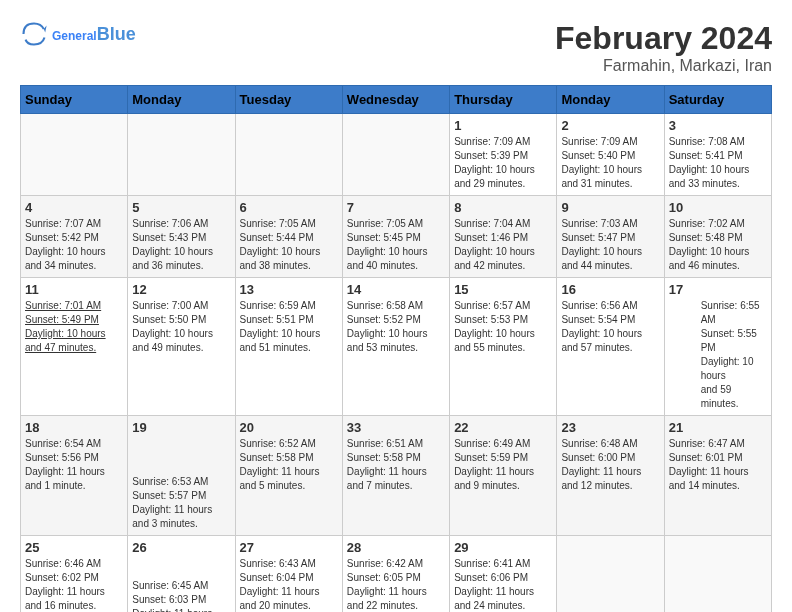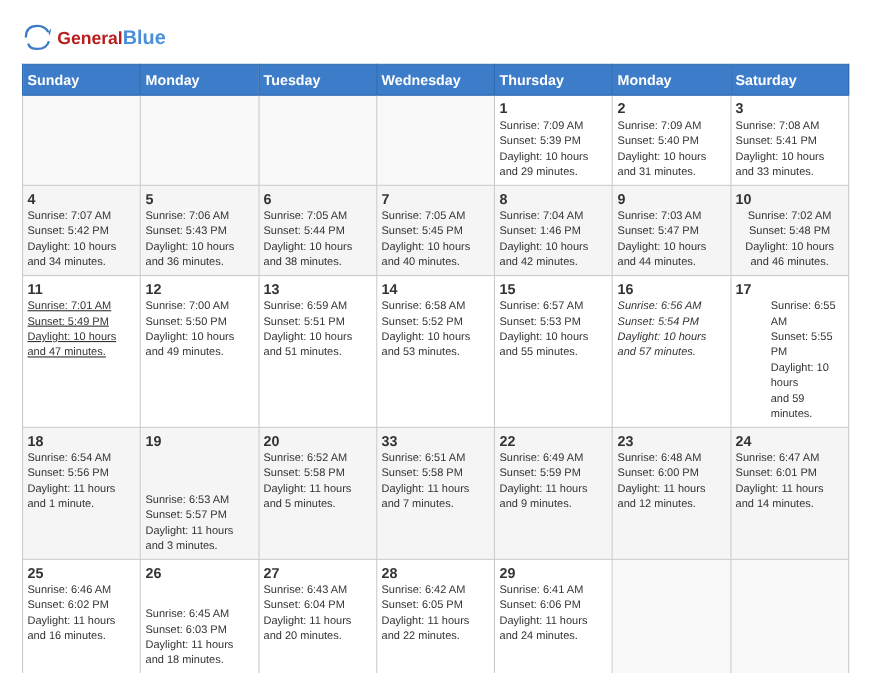--- a/index.html
+++ b/index.html
@@ -37,21 +37,21 @@
       font-size: 16px;
       color: #555;
     }
     table {
       width: 100%;
       border-collapse: collapse;
       font-size: 11px;
     }
     thead tr th {
       background-color: #3d7cc9;
-      color: #ffffff;
+      color: #000000;
       padding: 6px 4px;
       text-align: left;
       font-size: 13px;
       border: 1px solid #2e6ab0;
     }
     tbody tr td {
       border: 1px solid #ccc;
       vertical-align: top;
       padding: 4px;
       height: 80px;
@@ -83,22 +83,26 @@
 <body>
 
 <div class="header">
   <div class="logo">
     <svg class="logo-icon" viewBox="0 0 40 40">
       <path d="M5 20 Q5 5 20 5 Q30 5 34 13" stroke="#3d7cc9" stroke-width="3" fill="none"></path>
       <path d="M34 13 L38 8 L36 18 Z" fill="#3d7cc9"></path>
       <path d="M8 28 Q10 35 20 35 Q32 35 35 25" stroke="#3d7cc9" stroke-width="3" fill="none"></path>
     </svg>
     <div>
-      <span style="font-size:16px;font-weight:bold;color:#b91c1c;">General</span><span style="font-size:18px;font-weight:bold;color:#4a90d9;">Blue</span>
+      <span style="font-size:12px;font-weight:bold;color:#3b82f6;">General</span><span style="font-size:18px;font-weight:bold;color:#4a90d9;">Blue</span>
     </div>
+  </div>
+  <div class="title-block">
+    <div class="month-year">February 2024</div>
+    <div class="location">Farmahin, Markazi, Iran</div>
   </div>
 </div>
 
 <table>
   <thead>
     <tr>
     <th>Sunday</th>
         <th>Monday</th>
         <th>Tuesday</th>
         <th>Wednesday</th>
@@ -173,21 +177,21 @@
         </td>
         <td>
           <span class="day-num">9</span>
           <div class="day-info" style="white-space: pre-line;">Sunrise: 7:03 AM
 Sunset: 5:47 PM
 Daylight: 10 hours
 and 44 minutes.</div>
         </td>
         <td>
           <span class="day-num">10</span>
-          <div class="day-info" style="white-space: pre-line; text-align: center;">Sunrise: 7:02 AM
+          <div class="day-info" style="white-space: pre-line;">Sunrise: 7:02 AM
 Sunset: 5:48 PM
 Daylight: 10 hours
 and 46 minutes.</div>
         </td>
       </tr>
       <tr>
         <td>
           <span class="day-num">11</span>
           <div class="day-info" style="white-space: pre-line; text-decoration: underline;">Sunrise: 7:01 AM
 Sunset: 5:49 PM
@@ -217,21 +221,21 @@
         </td>
         <td>
           <span class="day-num">15</span>
           <div class="day-info" style="white-space: pre-line;">Sunrise: 6:57 AM
 Sunset: 5:53 PM
 Daylight: 10 hours
 and 55 minutes.</div>
         </td>
         <td>
           <span class="day-num">16</span>
-          <div class="day-info" style="white-space: pre-line; font-style: italic;">Sunrise: 6:56 AM
+          <div class="day-info" style="white-space: pre-line;">Sunrise: 6:56 AM
 Sunset: 5:54 PM
 Daylight: 10 hours
 and 57 minutes.</div>
         </td>
         <td>
           <span class="day-num">17</span>
           <div class="day-info" style="white-space: pre-line; margin-left: 32px;">Sunrise: 6:55 AM
 Sunset: 5:55 PM
 Daylight: 10 hours
 and 59 minutes.</div>
@@ -274,21 +278,21 @@
 and 9 minutes.</div>
         </td>
         <td>
           <span class="day-num">23</span>
           <div class="day-info" style="white-space: pre-line;">Sunrise: 6:48 AM
 Sunset: 6:00 PM
 Daylight: 11 hours
 and 12 minutes.</div>
         </td>
         <td>
-          <span class="day-num">24</span>
+          <span class="day-num">21</span>
           <div class="day-info" style="white-space: pre-line;">Sunrise: 6:47 AM
 Sunset: 6:01 PM
 Daylight: 11 hours
 and 14 minutes.</div>
         </td>
       </tr>
       <tr>
         <td>
           <span class="day-num">25</span>
           <div class="day-info" style="white-space: pre-line;">Sunrise: 6:46 AM

